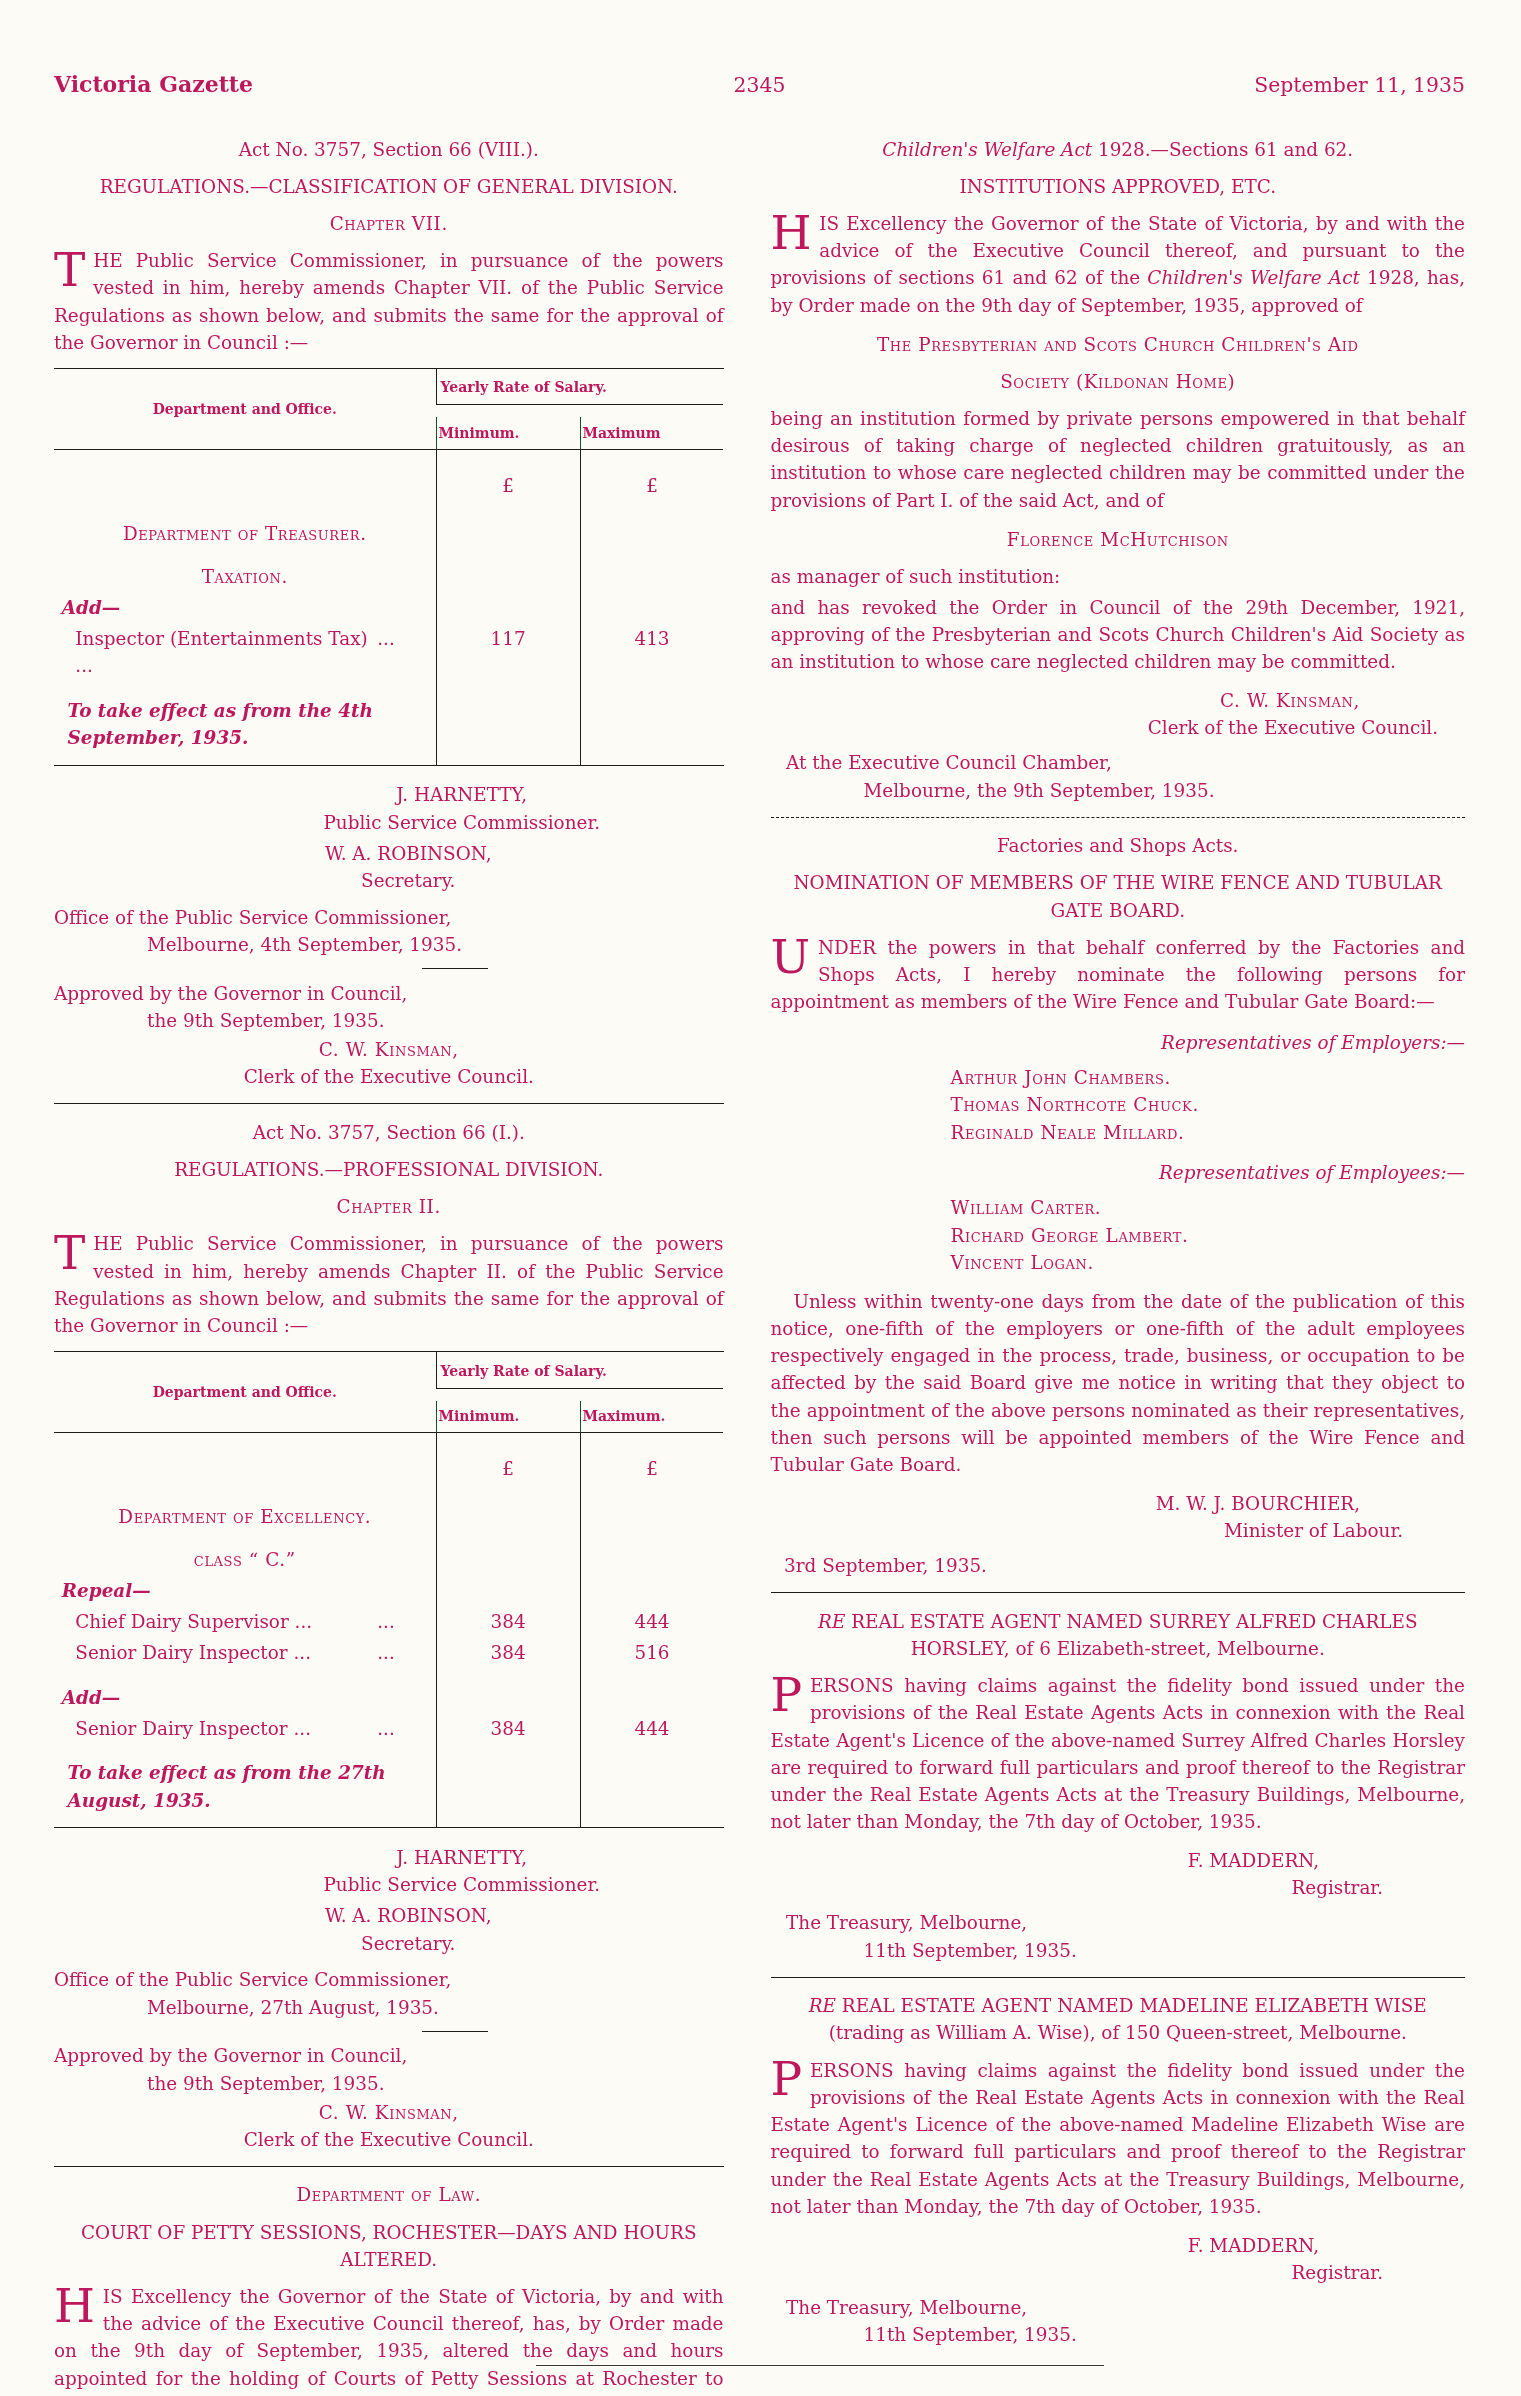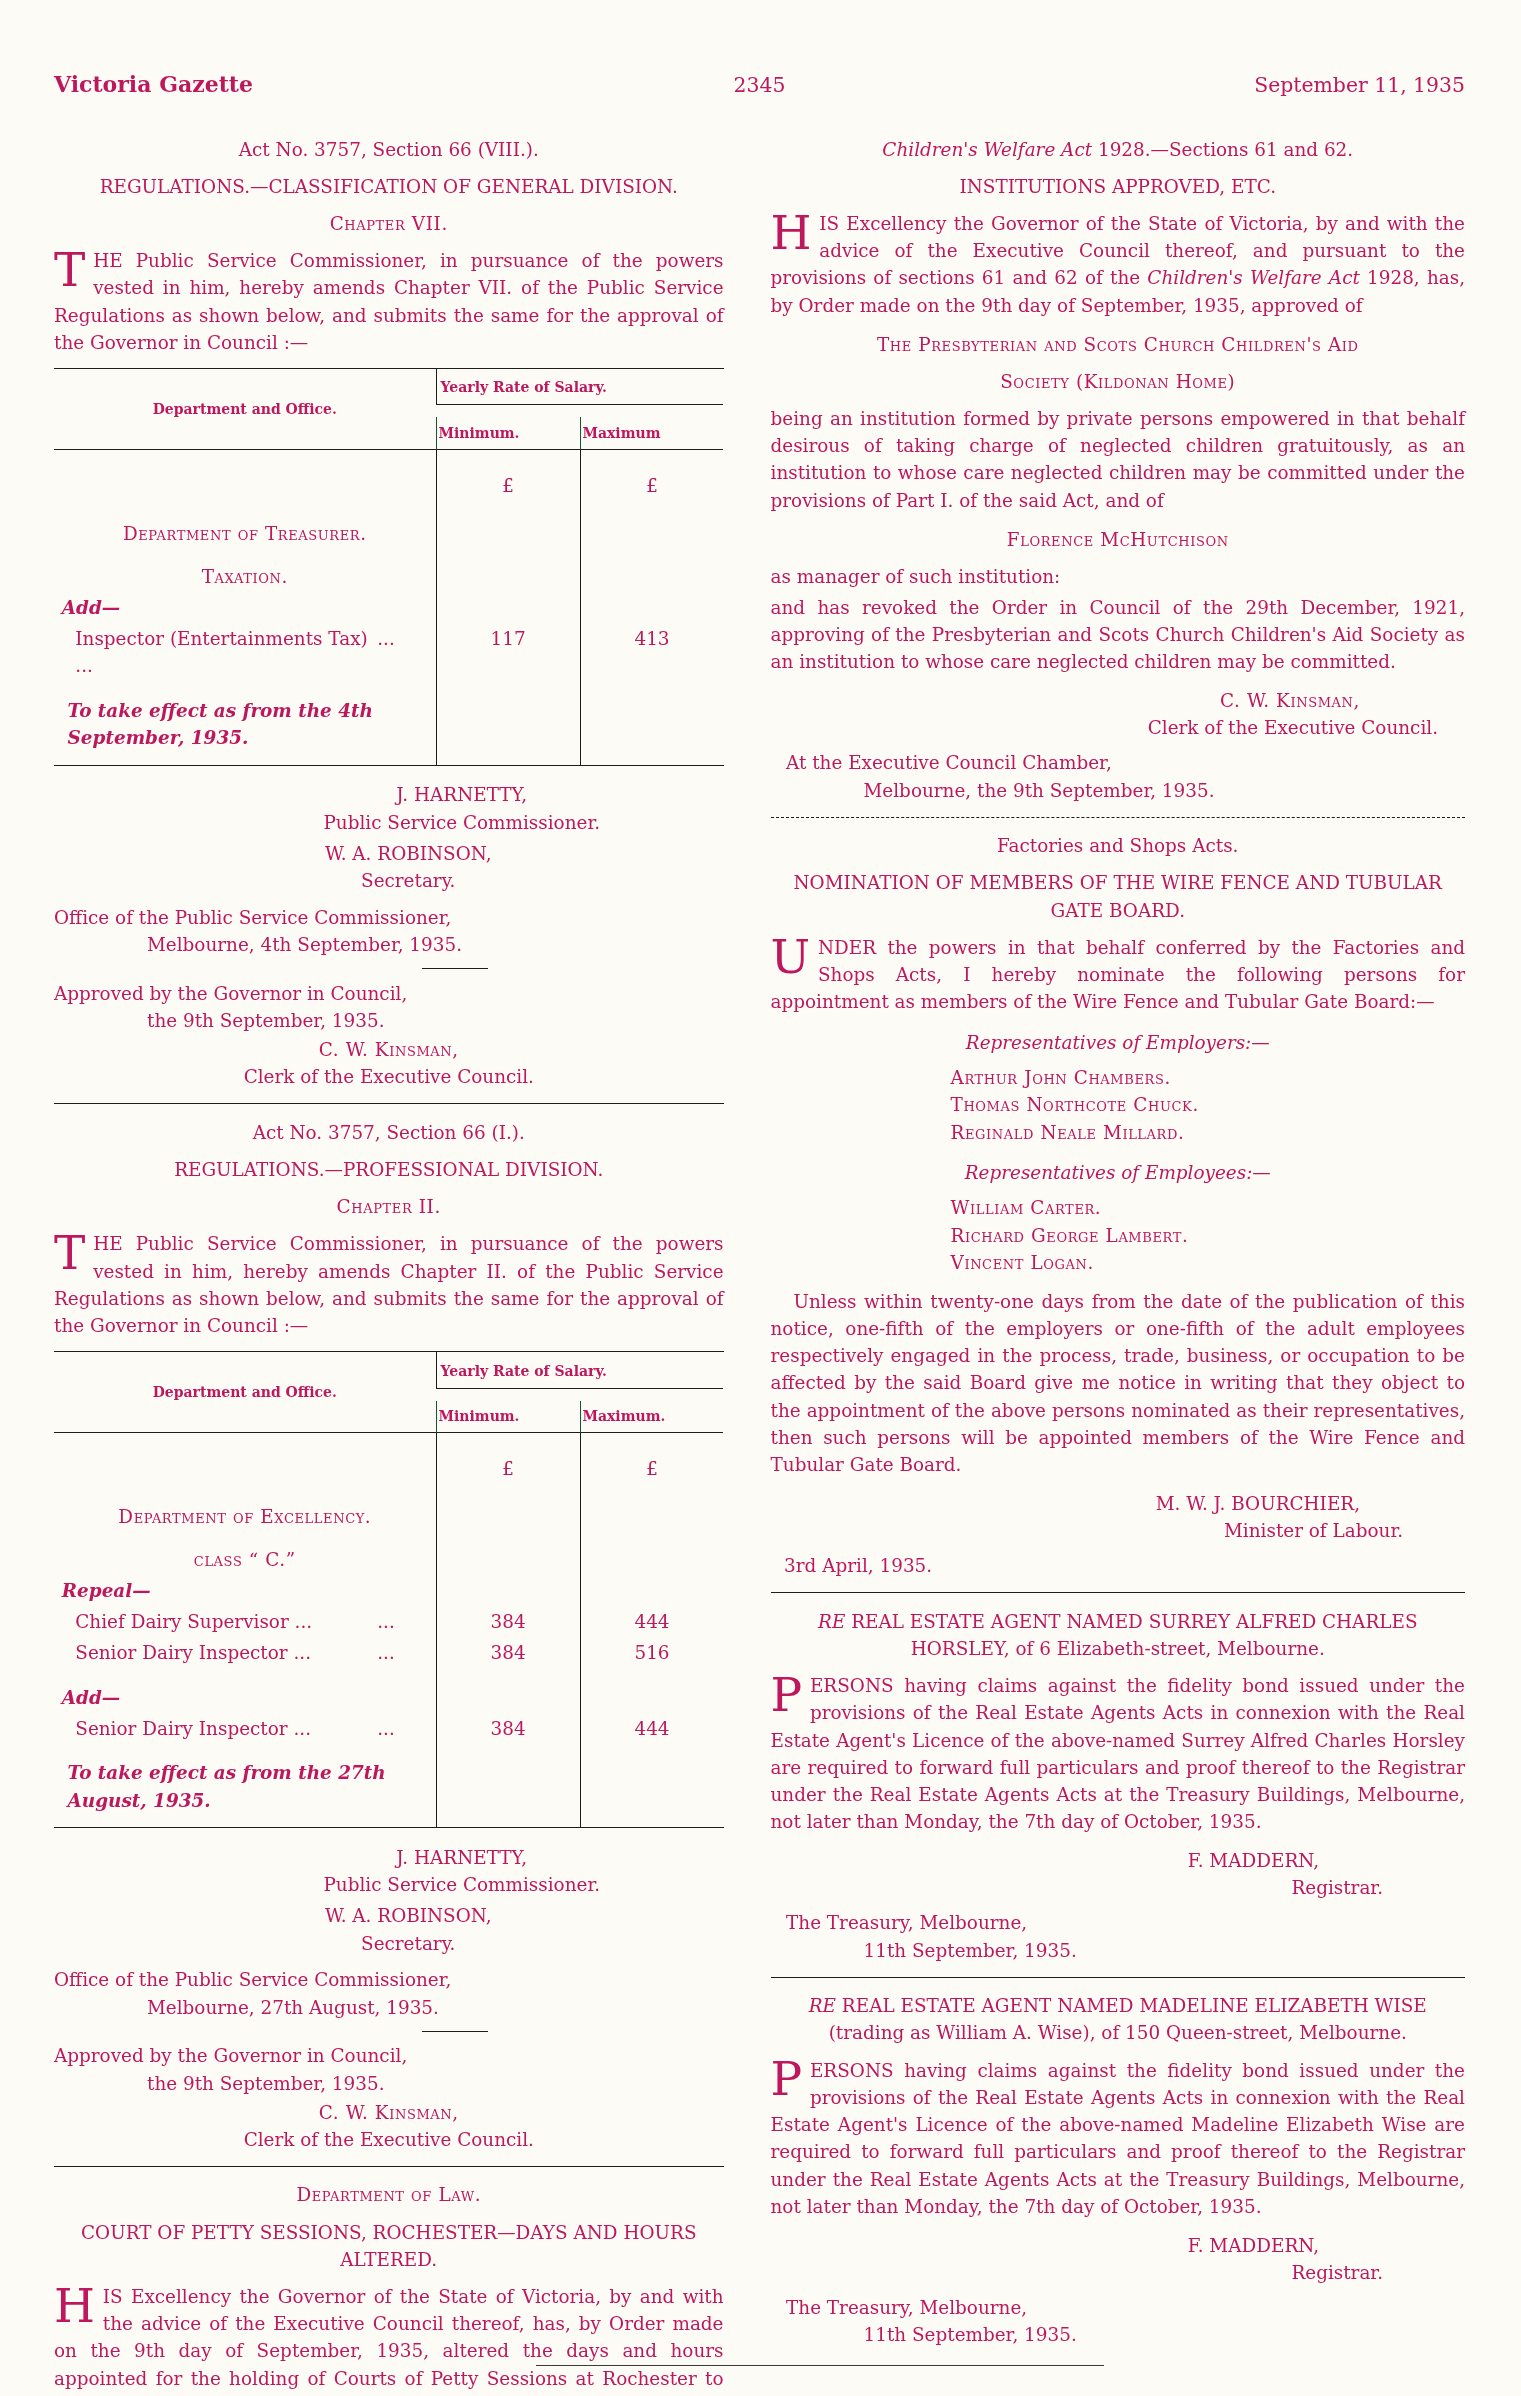--- a/index.html
+++ b/index.html
@@ -45,21 +45,21 @@
   .td-note{font-style:italic; font-weight:bold; padding:15.5px 3.9px 13.6px 13.6px;}
   .sig{text-align:center; padding-left:146px; margin:5.8px 0 3.9px;}
   .sig2{text-align:center; padding-left:39px; margin:1.9px 0 9.7px;}
   .sigc{text-align:center; margin:1.9px 0 7.8px;}
   .sigr{margin:5.8px 0 7.8px;}
   .sigr .nm{text-align:right; padding-right:105px;}
   .sigr .rl{text-align:right; padding-right:39px;}
   .addr{margin:5.8px 0 9.7px;}
   .addr .l2{padding-left:93px;}
   .list{padding-left:180px; margin:5.8px 0 11.6px;}
-  .lbl{text-align:center; margin:13.6px 0 7.8px;}
+  .lbl{text-align:right; margin:13.6px 0 7.8px;}
   .footer-rule{position:absolute; left:536px; top:2365px; width:568px; border-top:1.9px solid #3a3a36;}
 </style>
 </head>
 <body>
 
 <div class="page">
 
   <div class="hdr">
     <div class="hdr-left">Victoria Gazette</div>
     <div class="hdr-center">2345</div>
@@ -264,21 +264,21 @@
           <div>William Carter.</div>
           <div>Richard George Lambert.</div>
           <div>Vincent Logan.</div>
         </div>
         <div class="p j ind">Unless within twenty-one days from the date of the publication of this notice, one-fifth of the employers or one-fifth of the adult employees respectively engaged in the process, trade, business, or occupation to be affected by the said Board give me notice in writing that they object to the appointment of the above persons nominated as their representatives, then such persons will be appointed members of the Wire Fence and Tubular Gate Board.</div>
         <div class="sigr">
           <div class="nm">M. W. J. BOURCHIER,</div>
           <div class="rl" style="padding-right:62px">Minister of Labour.</div>
         </div>
         <div class="addr">
-          <div style="padding-left:13.6px">3rd April, 1935.</div>
+          <div style="padding-left:13.6px">3rd September, 1935.</div>
         </div>
       </div>
 
       <hr class="rule">
 
       <div>
         <div class="hl"><span class="it">RE</span><span> REAL ESTATE AGENT NAMED SURREY ALFRED CHARLES HORSLEY, of 6 Elizabeth-street, Melbourne.</span></div>
         <div class="p j"><span class="dc">P</span><span>ERSONS having claims against the fidelity bond issued under the provisions of the Real Estate Agents Acts in connexion with the Real Estate Agent's Licence of the above-named Surrey Alfred Charles Horsley are required to forward full particulars and proof thereof to the Registrar under the Real Estate Agents Acts at the Treasury Buildings, Melbourne, not later than Monday, the 7th day of October, 1935.</span></div>
         <div class="sigr">
           <div class="nm" style="padding-right:146px">F. MADDERN,</div>

